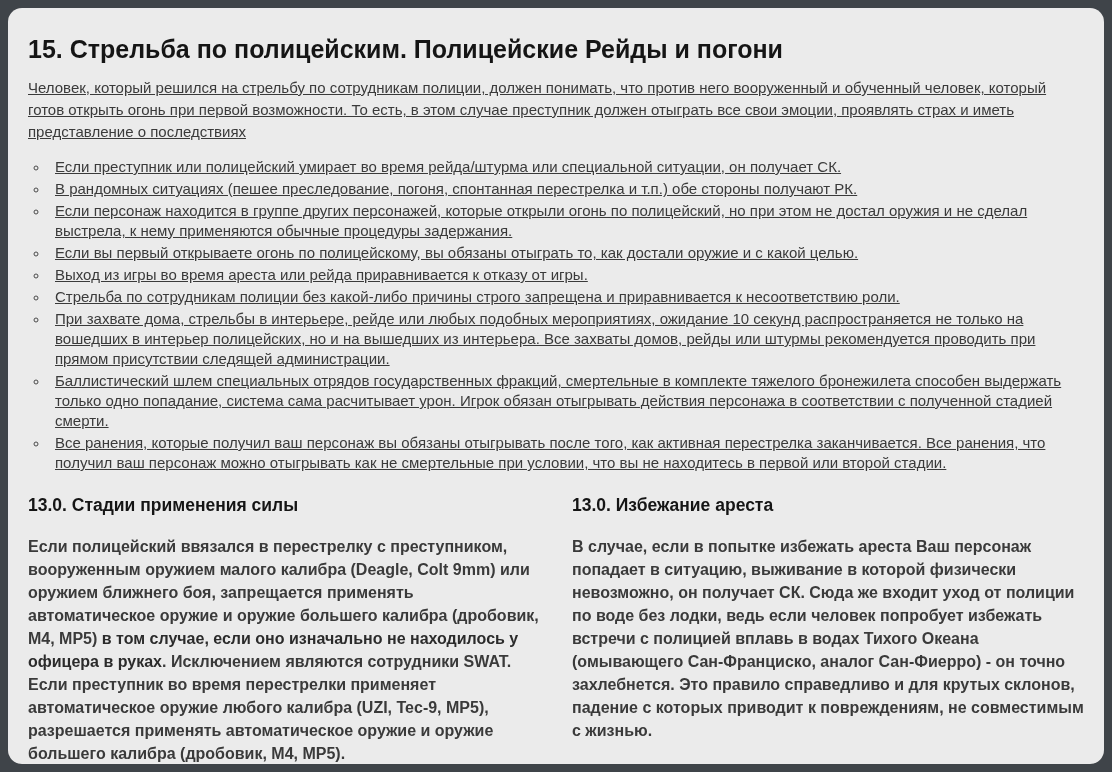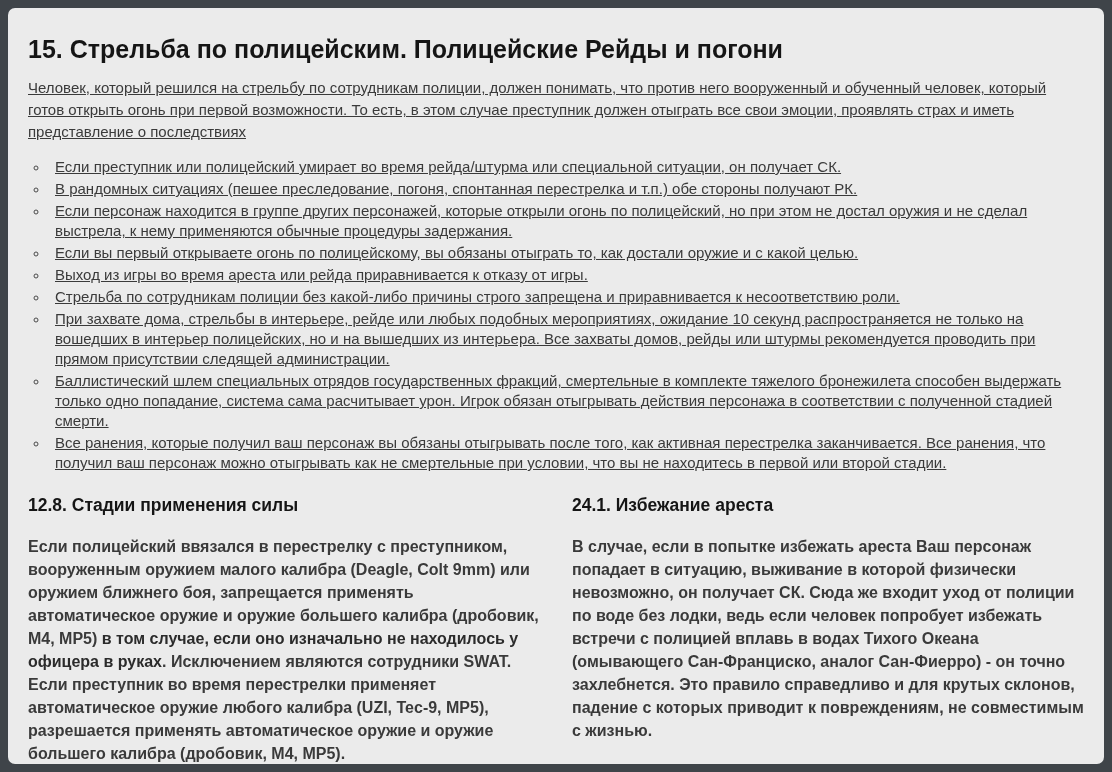--- a/index.html
+++ b/index.html
@@ -13,21 +13,21 @@
     font-family: "Liberation Sans", "DejaVu Sans", sans-serif;
     -webkit-font-smoothing: antialiased;
   }
   .frame {
     position: absolute;
     left: 8px;
     top: 8px;
     right: 8px;
     bottom: 8px;
     background: #ebebeb;
-    border-radius: 7px;
+    border-radius: 14px;
     padding: 12px 20px 0 20px;
     box-sizing: border-box;
     overflow: hidden;
   }
   h1.page-title {
     margin: 14px 0 0 0;
     font-size: 25px;
     line-height: 30px;
     font-weight: 700;
     color: #151515;
@@ -109,25 +109,25 @@
     <li>Выход из игры во время ареста или рейда приравнивается к отказу от игры.</li>
     <li>Стрельба по сотрудникам полиции без какой-либо причины строго запрещена и приравнивается к несоответствию роли.</li>
     <li>При захвате дома, стрельбы в интерьере, рейде или любых подобных мероприятиях, ожидание 10 секунд распространяется не только на вошедших в интерьер полицейских, но и на вышедших из интерьера. Все захваты домов, рейды или штурмы рекомендуется проводить при прямом присутствии следящей администрации.</li>
     <li>Баллистический шлем специальных отрядов государственных фракций, смертельные в комплекте тяжелого бронежилета способен выдержать только одно попадание, система сама расчитывает урон. Игрок обязан отыгрывать действия персонажа в соответствии с полученной стадией смерти.</li>
     <li>Все ранения, которые получил ваш персонаж вы обязаны отыгрывать после того, как активная перестрелка заканчивается. Все ранения, что получил ваш персонаж можно отыгрывать как не смертельные при условии, что вы не находитесь в первой или второй стадии.</li>
   </ul>
 
   <div class="columns">
 
     <section class="col">
-      <h2>12.8. Стадии применения силы</h2>
+      <h2>13.0. Стадии применения силы</h2>
       <p class="section-text"><span>Если полицейский ввязался в перестрелку с преступником, вооруженным оружием малого калибра (Deagle, Colt 9mm) или оружием ближнего боя, запрещается применять автоматическое оружие и оружие большего калибра (дробовик, M4, MP5) </span><strong>в том случае, если оно изначально не находилось у офицера в руках</strong><span>. Исключением являются сотрудники SWAT. Если преступник во время перестрелки применяет автоматическое оружие любого калибра (UZI, Tec-9, MP5), разрешается применять автоматическое оружие и оружие большего калибра (дробовик, M4, MP5).</span></p>
       <div class="callout">Увольнение. Блокировка персонажа на 5-10 дней.</div>
     </section>
 
     <section class="col">
-      <h2>24.1. Избежание ареста</h2>
+      <h2>13.0. Избежание ареста</h2>
       <p class="section-text">В случае, если в попытке избежать ареста Ваш персонаж попадает в ситуацию, выживание в которой физически невозможно, он получает СК. Сюда же входит уход от полиции по воде без лодки, ведь если человек попробует избежать встречи с полицией вплавь в водах Тихого Океана (омывающего Сан-Франциско, аналог Сан-Фиерро) - он точно захлебнется. Это правило справедливо и для крутых склонов, падение с которых приводит к повреждениям, не совместимым с жизнью.</p>
     </section>
 
   </div>
 
 </div>
 
 </body></html>

